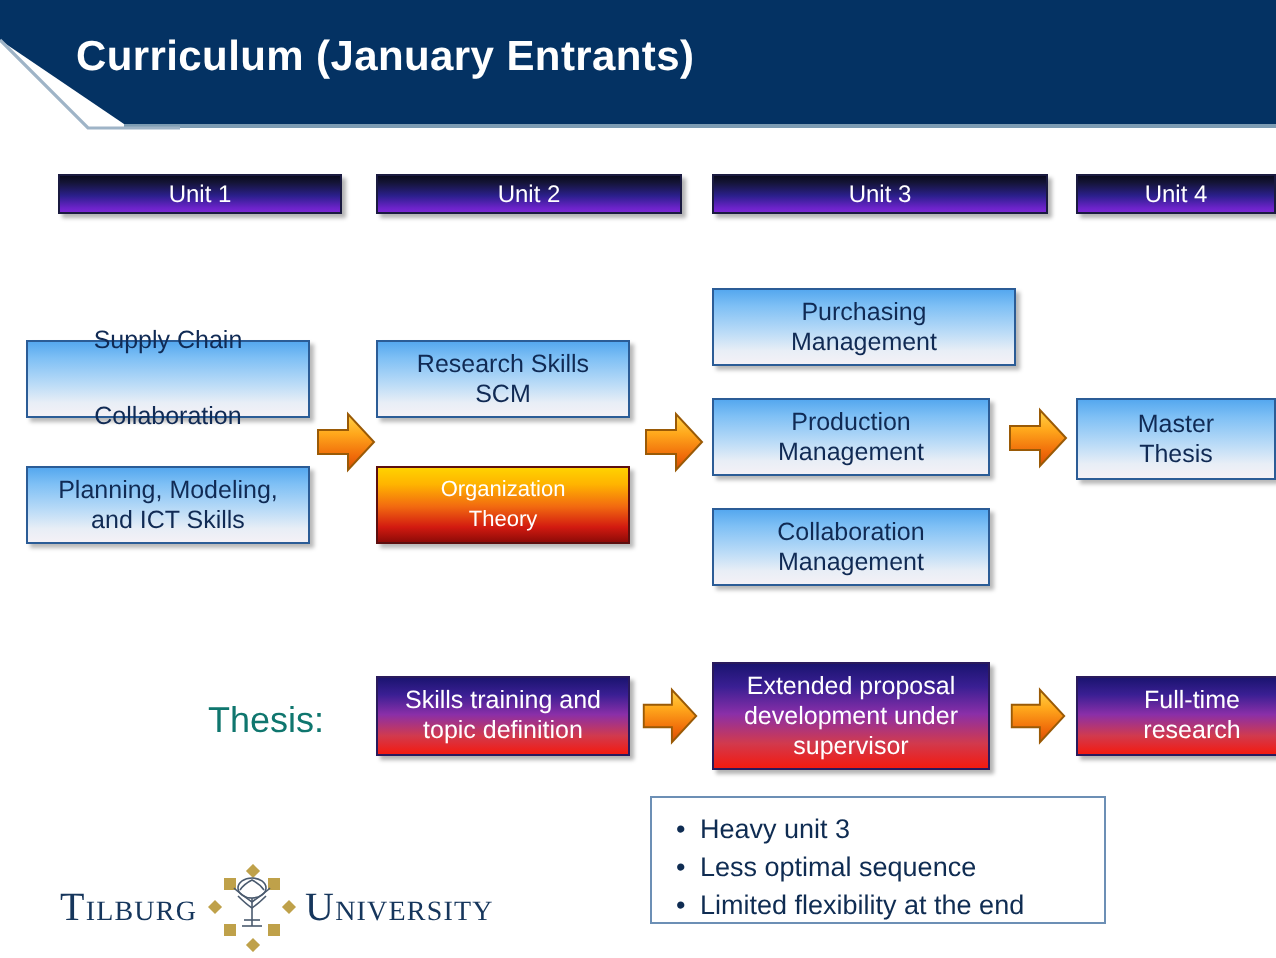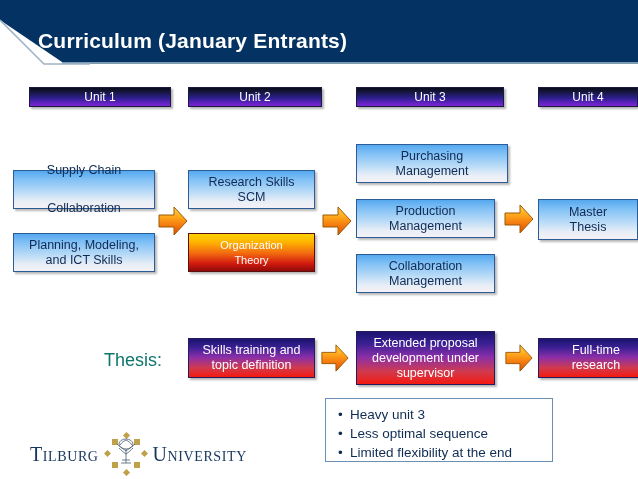--- a/index.html
+++ b/index.html
@@ -48,21 +48,20 @@
   .page-title {
     position: absolute;
     left: 38px;
     top: 17px;
     font-size: 21px;
     font-weight: bold;
     color: #ffffff;
     letter-spacing: 0.2px;
     z-index: 4;
     white-space: nowrap;
-    margin-top: 12px;
   }
 
   
   .unit-bar {
     position: absolute;
     height: 20px;
     background: linear-gradient(to bottom, #0a0a1e 0%, #141436 18%, #2b1f8c 55%, #6a23c8 88%, #7a27d4 100%);
     border: 1px solid #1a1a40;
     box-sizing: border-box;
     color: #ffffff;
@@ -182,24 +181,24 @@
   <div class="header-band"></div>
   <div class="header-underline"></div>
   <svg class="header-diag-line" viewBox="0 0 90 48">
     <polyline points="0,2 44,46 90,46" fill="none" stroke="#9fb4c7" stroke-width="1.6"></polyline>
   </svg>
   <div class="page-title">Curriculum (January Entrants)</div>
 
   <div class="unit-bar" style="left:29px;  top:87px; width:142px;">
     <span>Unit 1</span>
   </div>
-  <div class="unit-bar" style="left:188px; top:87px; width:134px;">
+  <div class="unit-bar" style="left:188px; top:87px; width:153px;">
     <span>Unit 2</span>
   </div>
-  <div class="unit-bar" style="left:356px; top:87px; width:148px;">
+  <div class="unit-bar" style="left:356px; top:87px; width:168px;">
     <span>Unit 3</span>
   </div>
   <div class="unit-bar" style="left:538px; top:87px; width:100px;">
     <span>Unit 4</span>
   </div>
 
   <div class="blue-box" style="left:13px; top:170px; width:142px; height:39px;">
     <span>
       <span style="display: block;">Supply Chain</span>
       <span style="display: block; margin-top: 23px;">Collaboration</span>

